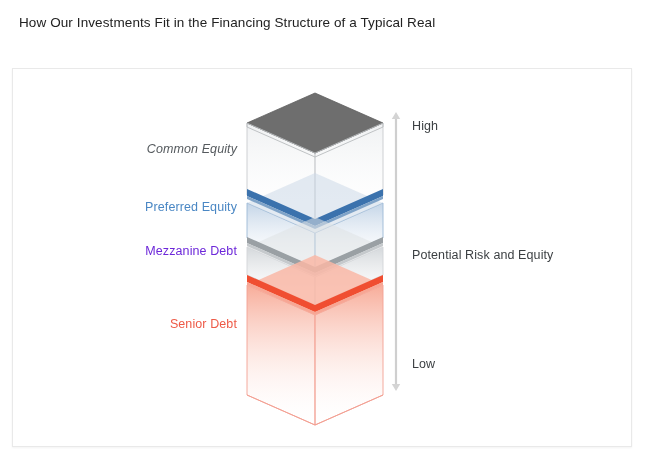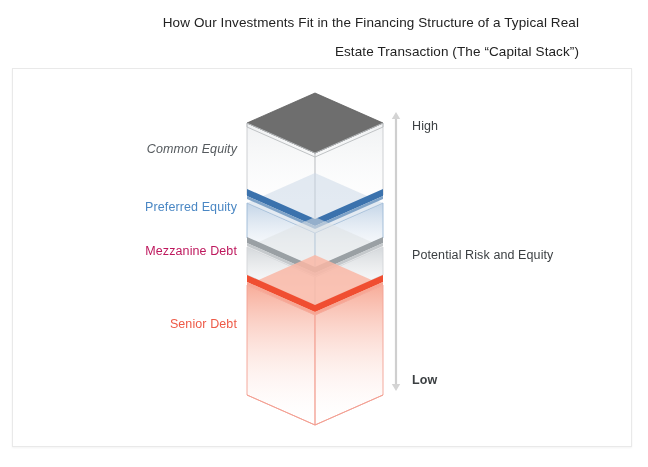--- a/index.html
+++ b/index.html
@@ -17,21 +17,21 @@
   #heading {
     position: absolute;
     left: 19px;
     top: 8px;
     width: 560px;
     font-size: 13.5px;
     line-height: 29px;
     color: #222222;
     letter-spacing: 0.1px;
   }
-  #heading .line { display: block; white-space: nowrap; text-align: right; }
+  #heading .line { display: block; white-space: nowrap; }
   #card {
     position: absolute;
     left: 12px;
     top: 68px;
     width: 620px;
     height: 379px;
     background: #ffffff;
     border: 1px solid #e9e9e9;
     box-shadow: 0 1px 2px rgba(0,0,0,0.05);
     box-sizing: border-box;
@@ -46,32 +46,31 @@
   .lbl {
     position: absolute;
     font-size: 12.5px;
     white-space: nowrap;
     letter-spacing: 0.1px;
     text-align: center;
   }
   .lbl-right { text-align: right; }
   #lbl-common   { right: 411px; top: 142px; color: #555a5e; font-style: italic; }
   #lbl-preferred{ right: 411px; top: 200px; color: #4a87c4; }
-  #lbl-mezz     { right: 411px; top: 244px; color: #be185d; }
+  #lbl-mezz     { right: 411px; top: 244px; color: #6d28d9; }
   #lbl-senior   { right: 411px; top: 297px; color: #ee5a47; margin-top: 20px; }
   #lbl-high     { left: 412px; top: 119px; color: #3b3f42; }
-  #lbl-low      { left: 412px; top: 373px; color: #3b3f42; font-weight: bold; }
+  #lbl-low      { left: 412px; top: 357px; color: #3b3f42; }
   #lbl-prr      { left: 412px; top: 248px; color: #3b3f42; }
 </style>
 </head>
 <body>
 
 <div id="heading">
   <span class="line">How Our Investments Fit in the Financing Structure of a Typical Real</span>
-  <span class="line">Estate Transaction (The “Capital Stack”)</span>
 </div>
 
 <div id="card"></div>
 
 <svg id="stage" width="648" height="467" viewBox="0 0 648 467" xmlns="http://www.w3.org/2000/svg">
 
   <defs>
 
     <linearGradient id="fadeGray" x1="0" y1="0" x2="0" y2="1">
       <stop offset="0%" stop-color="#e3e6e9" stop-opacity="0.55"></stop>

